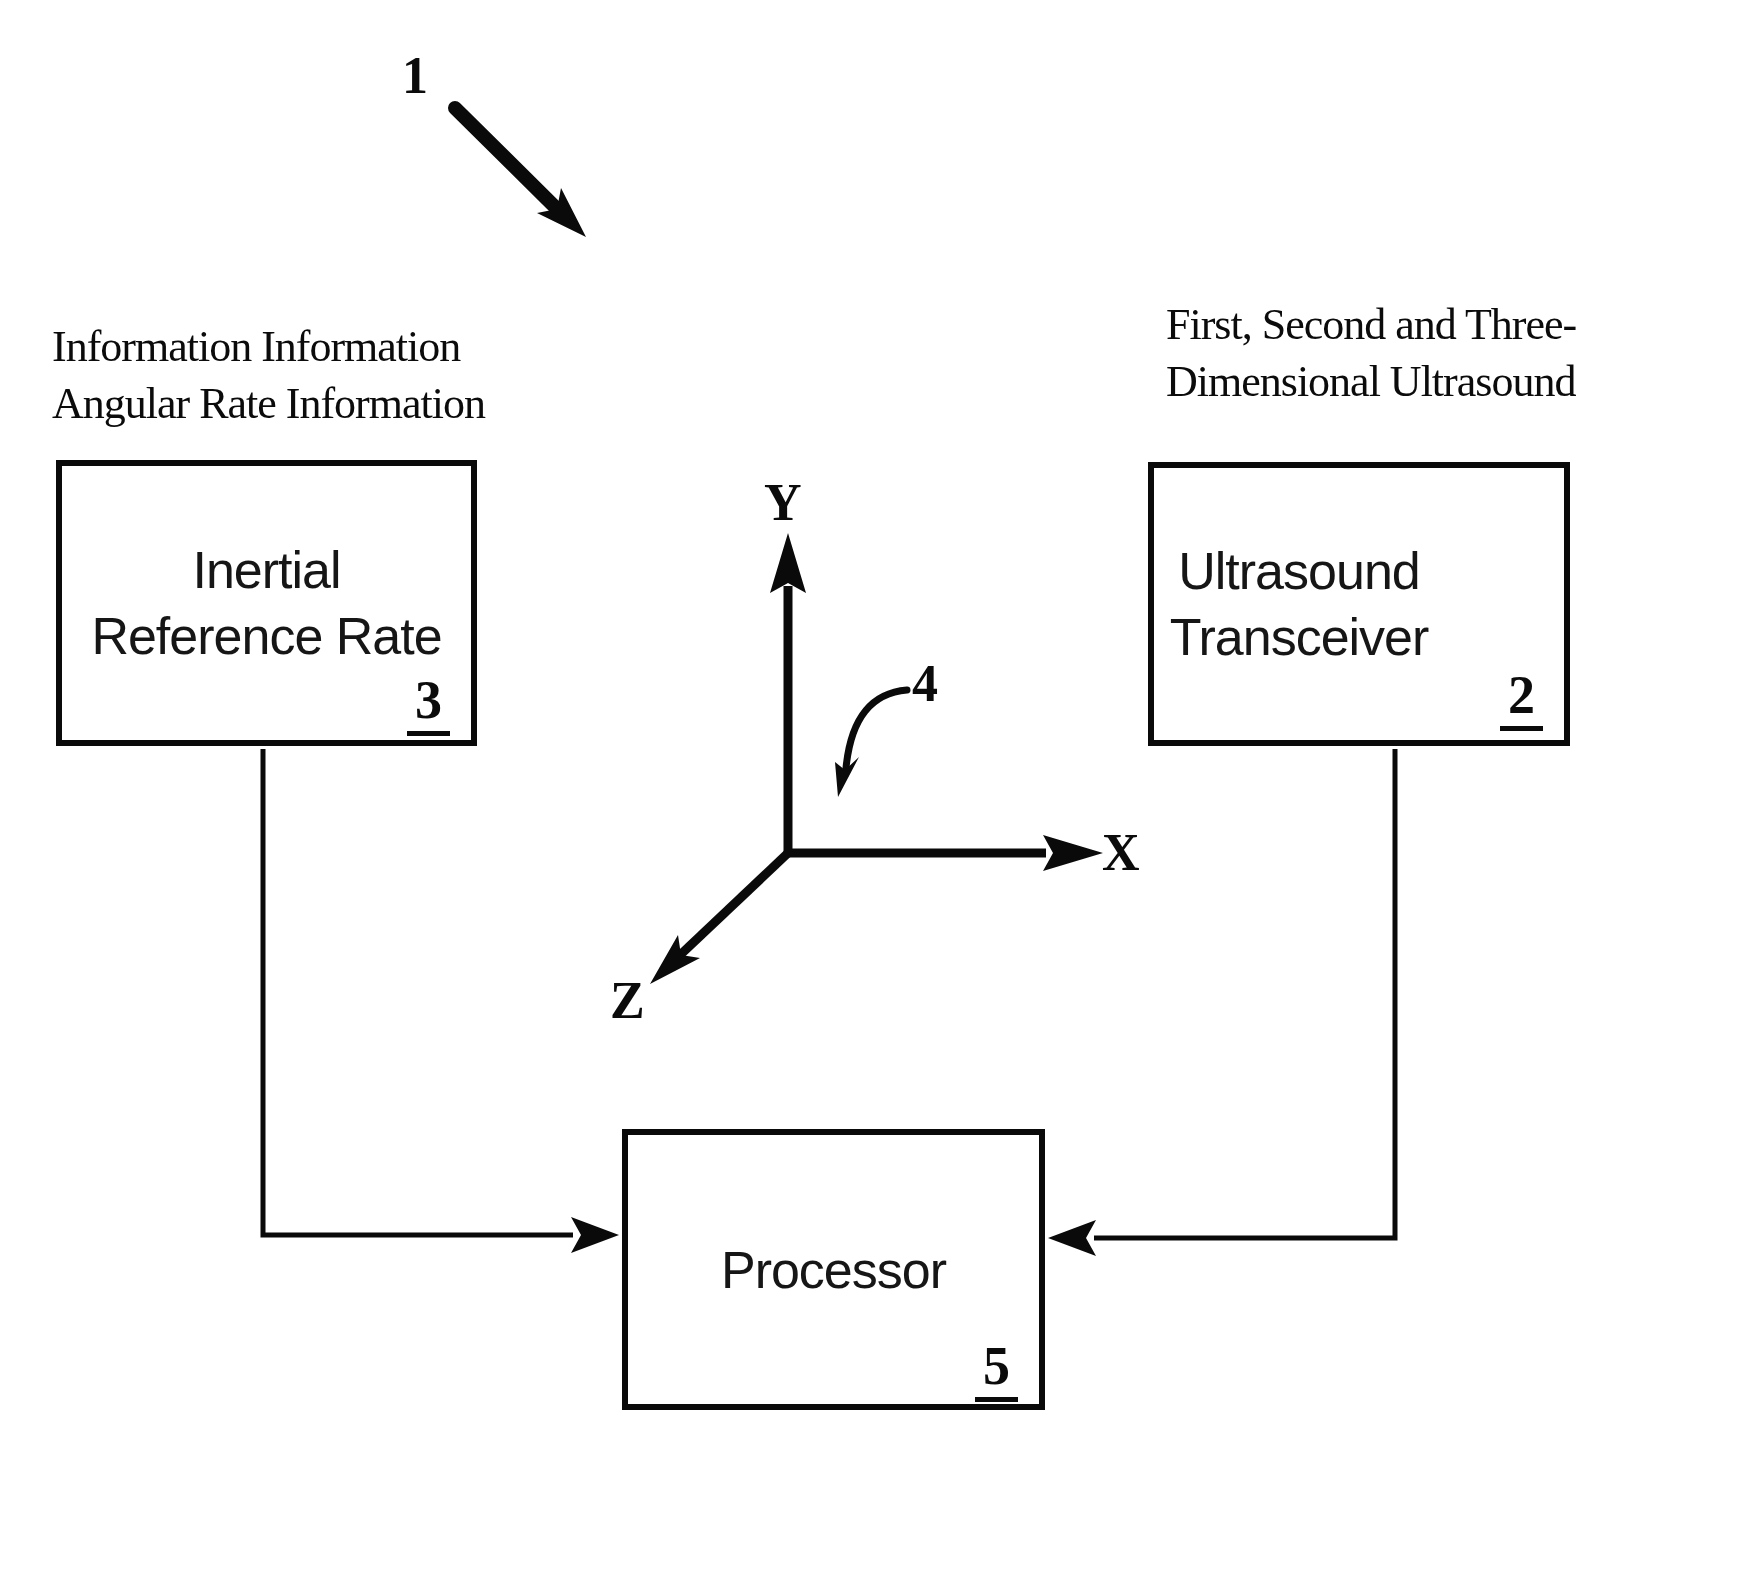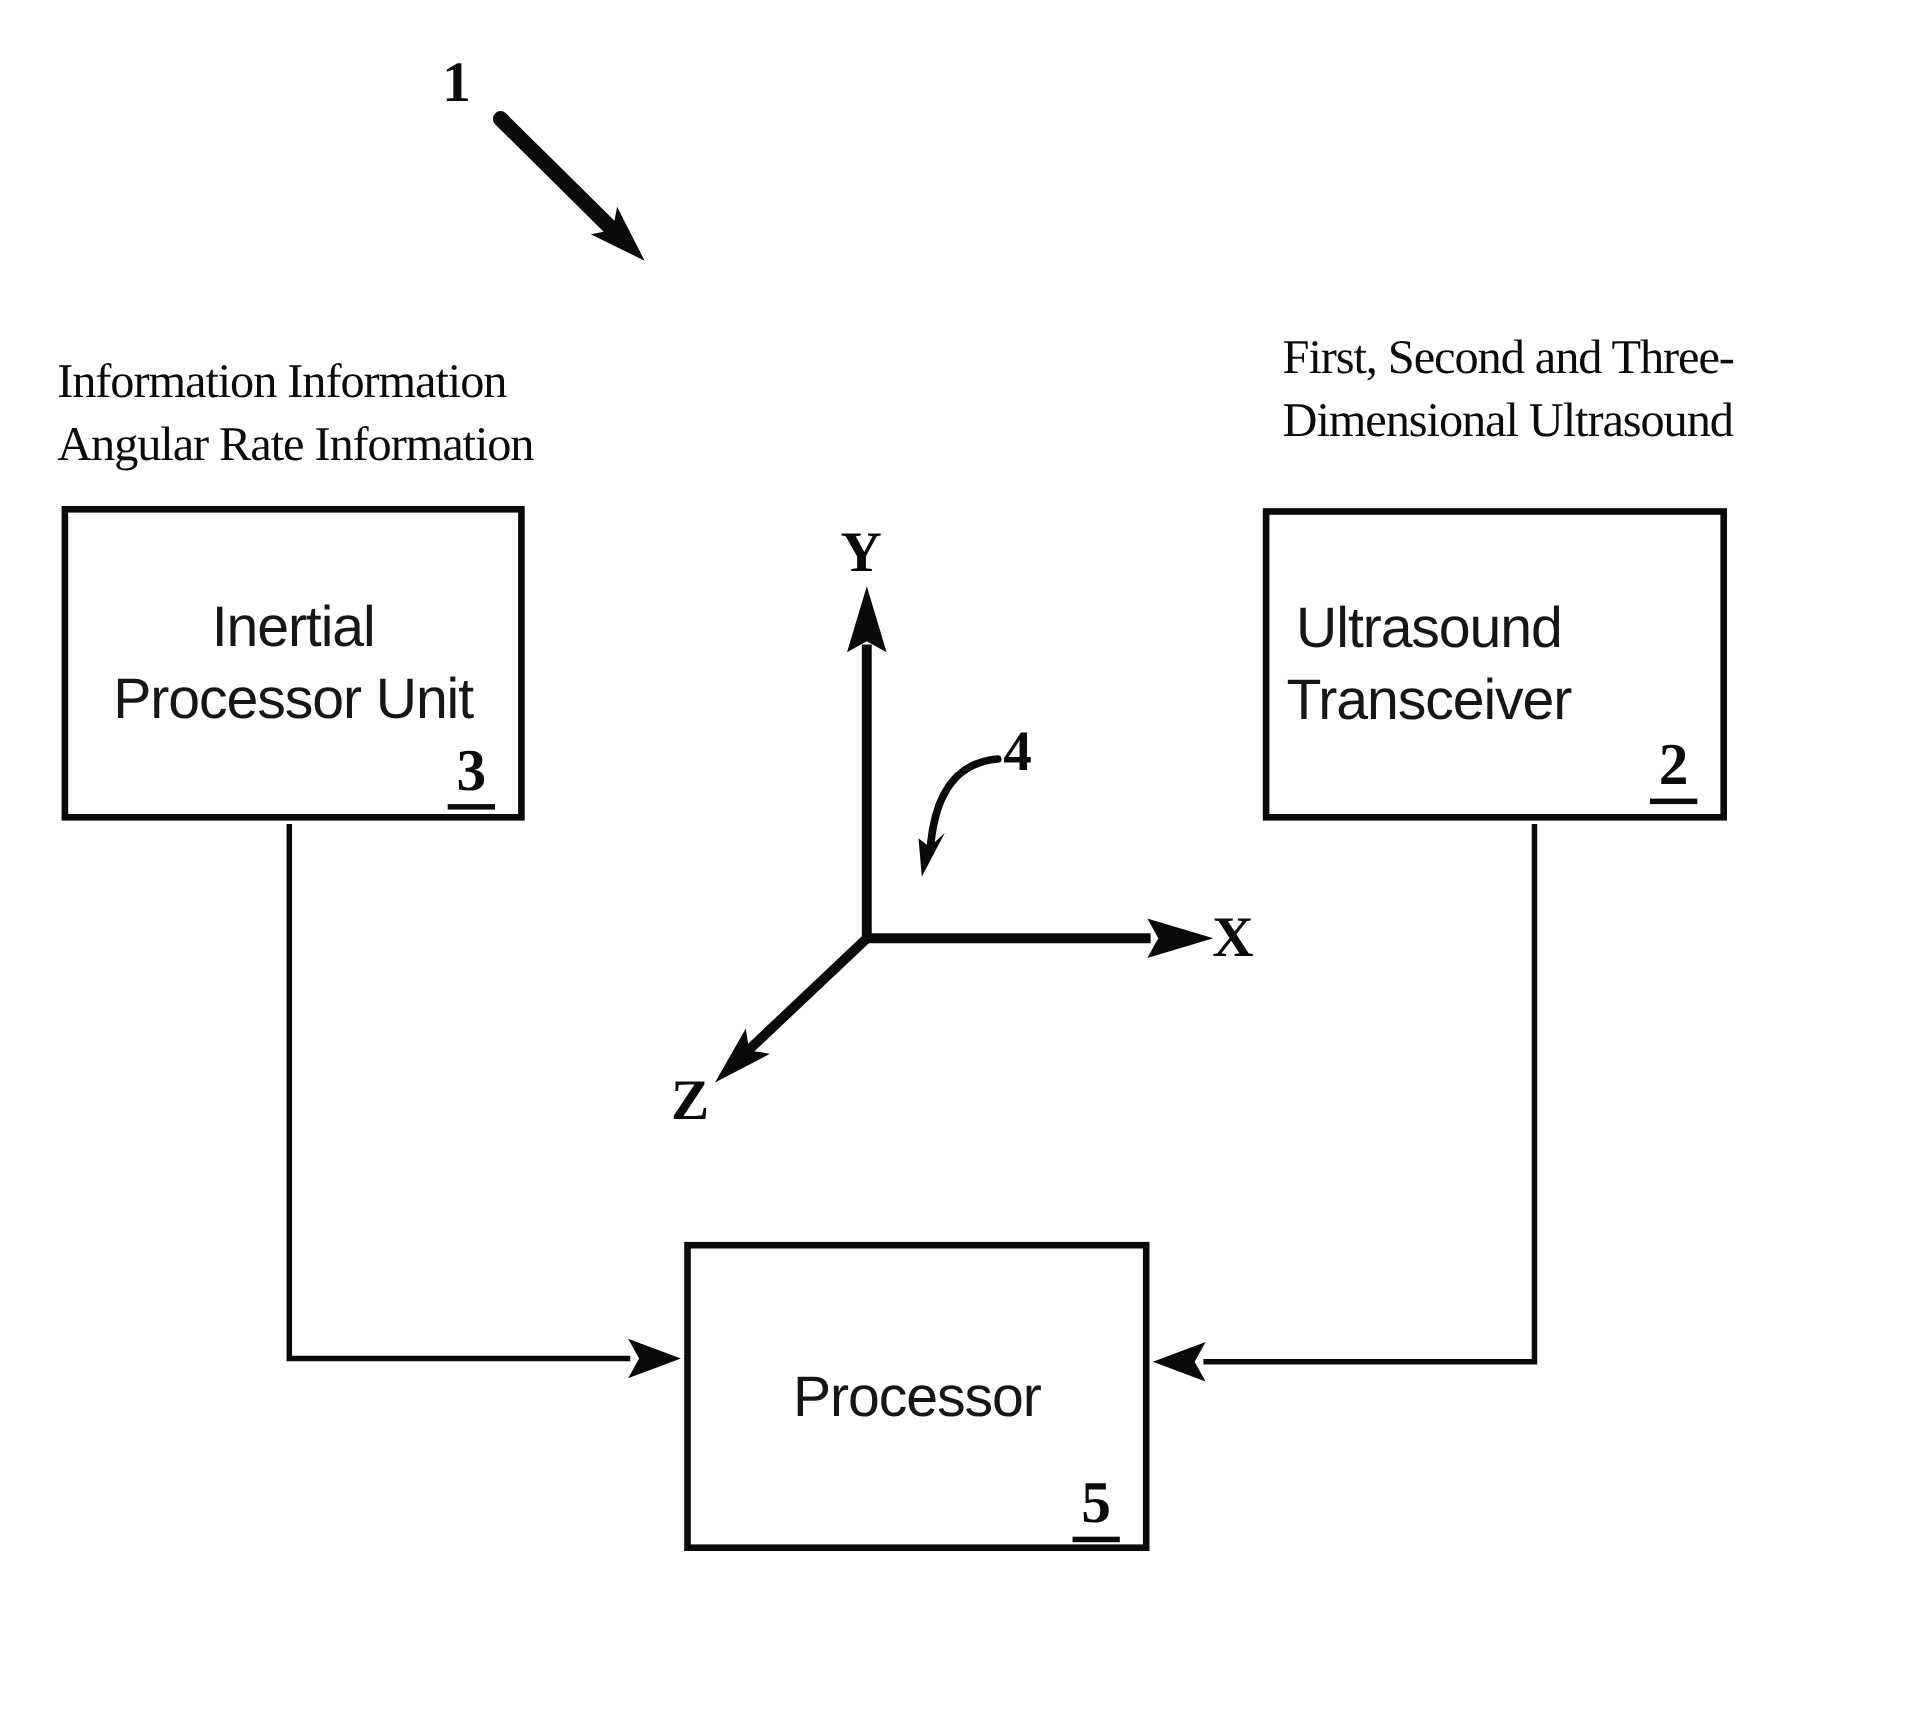--- a/index.html
+++ b/index.html
@@ -89,21 +89,21 @@
   </div>
 
   <div class="note" style="left:1150px; top:296px;margin-left:16px;">
     <div>First, Second and Three-</div>
     <div>Dimensional Ultrasound</div>
   </div>
 
   <div class="fig-box" style="left:56px; top:460px; width:421px; height:286px;">
     <div class="box-label">
       <div>Inertial</div>
-      <div>Processor Unit</div>
+      <div>Reference Rate</div>
     </div>
     <span class="refnum" style="right:21px; bottom:4px;">3</span>
   </div>
 
   <div class="fig-box" style="left:1148px; top:462px; width:422px; height:284px;">
     <div class="box-label shift-left">
       <div>Ultrasound</div>
       <div>Transceiver</div>
     </div>
     <span class="refnum" style="right:21px; bottom:9px;">2</span>

